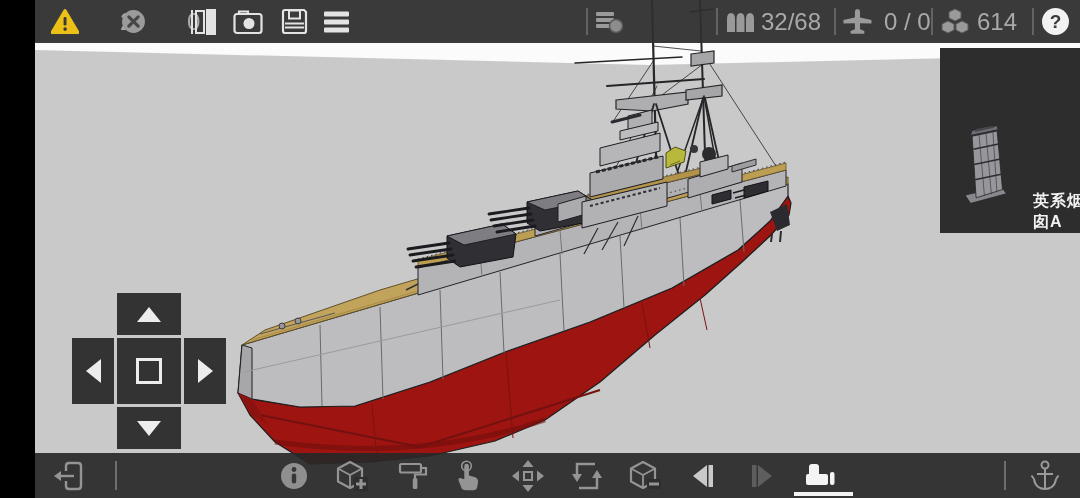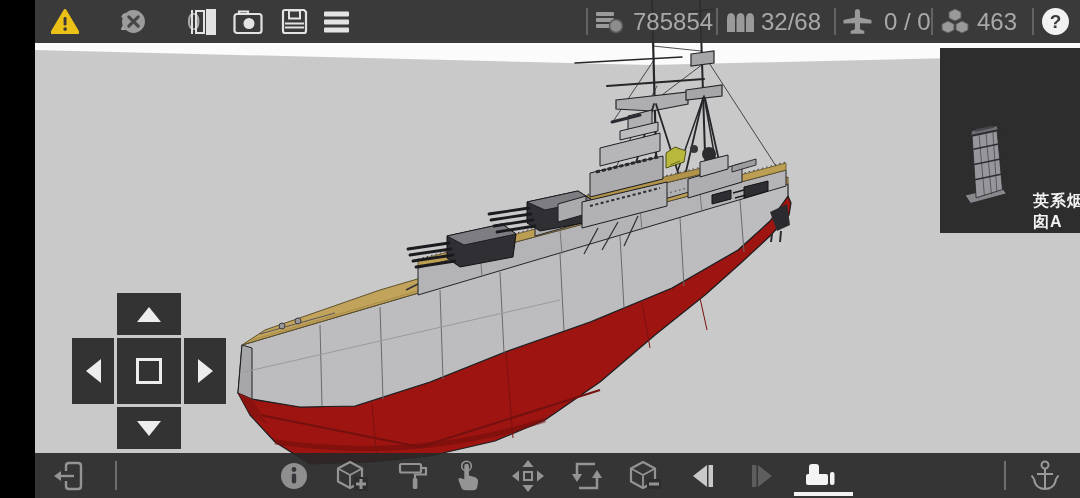--- a/index.html
+++ b/index.html
@@ -172,21 +172,20 @@
 
     <div class="tb-div" style="left:551px"></div>
     <div class="tb-item" style="left:560px">
       <svg width="29" height="24" viewBox="0 0 29 24">
         <rect x="1" y="2" width="18" height="4" rx="1" fill="#9a9a9a"></rect>
         <rect x="1" y="8" width="18" height="4" rx="1" fill="#9a9a9a"></rect>
         <rect x="1" y="14" width="18" height="4" rx="1" fill="#9a9a9a"></rect>
         <circle cx="21" cy="16" r="6.5" fill="#8d8d8d" stroke="#5a5a5a" stroke-width="1.5"></circle>
       </svg>
     </div>
-    <div class="tb-item tb-num" style="left:598px">785854</div>
 
     <div class="tb-div" style="left:681px"></div>
     <div class="tb-item" style="left:691px">
       <svg width="29" height="24" viewBox="0 0 29 24">
         <path d="M1,22 V9 q0,-6 4,-6 q4,0 4,6 v13 Z" fill="#9a9a9a"></path>
         <path d="M10.5,22 V9 q0,-6 4,-6 q4,0 4,6 v13 Z" fill="#9a9a9a"></path>
         <path d="M20,22 V9 q0,-6 4,-6 q4,0 4,6 v13 Z" fill="#9a9a9a"></path>
       </svg>
     </div>
     <div class="tb-item tb-num" style="left:726px">32/68</div>
@@ -202,21 +201,21 @@
     <div class="tb-div" style="left:896px"></div>
     <div class="tb-item" style="left:906px">
       <svg width="28" height="27" viewBox="0 0 28 27">
         <g fill="#9a9a9a" stroke="#5a5a5a" stroke-width="1">
           <path d="M14,1 L20,4 V10 L14,13 L8,10 V4 Z"></path>
           <path d="M7,13 L13,16 V22 L7,25 L1,22 V16 Z"></path>
           <path d="M21,13 L27,16 V22 L21,25 L15,22 V16 Z"></path>
         </g>
       </svg>
     </div>
-    <div class="tb-item tb-num" style="left:942px">463</div>
+    <div class="tb-item tb-num" style="left:942px">614</div>
 
     <div class="tb-div" style="left:997px"></div>
     <div class="tb-item" style="left:1007px">
       <div class="help-circ">?</div>
     </div>
   </div>
 
   <div class="dpad">
     <div class="dp-btn" style="left:45px;top:0;width:64px;height:42px">
       <div class="tri-up"></div>

